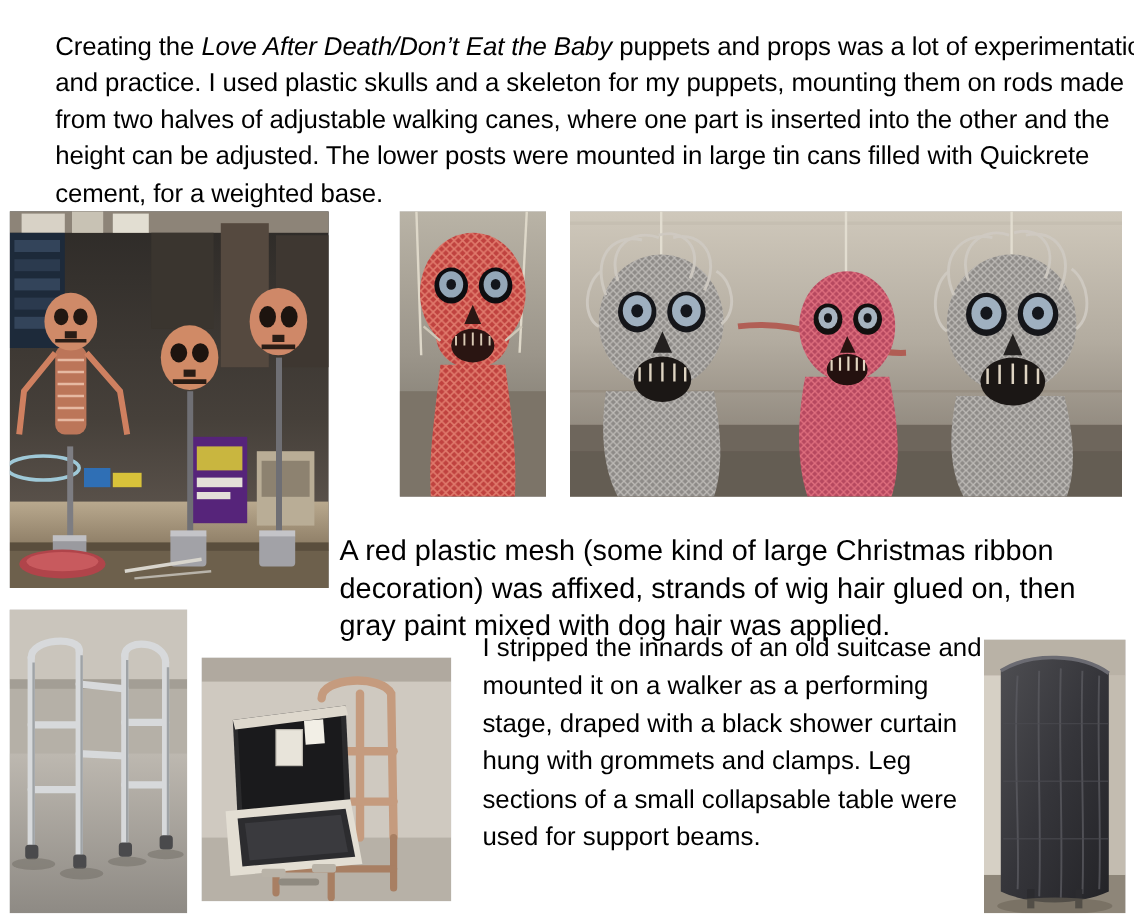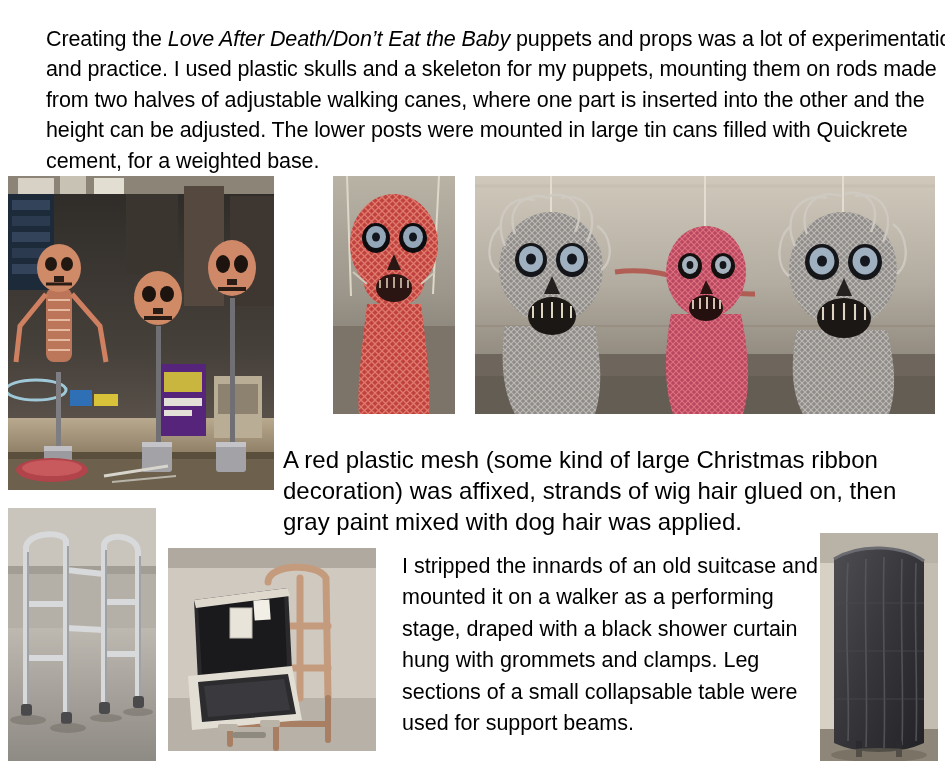--- a/index.html
+++ b/index.html
@@ -39,21 +39,21 @@
     left: 283px;
     top: 420px;
     width: 645px;
     font-size: 24px;
     line-height: 31px;
   }
 
   .para-suitcase {
     position: absolute;
     left: 402px;
-    top: 529px;
+    top: 503px;
     width: 418px;
     font-size: 21.5px;
     line-height: 31.5px;
   }
 
   
   .photo {
     position: absolute;
     overflow: hidden;
     background: #cfcfcf;

